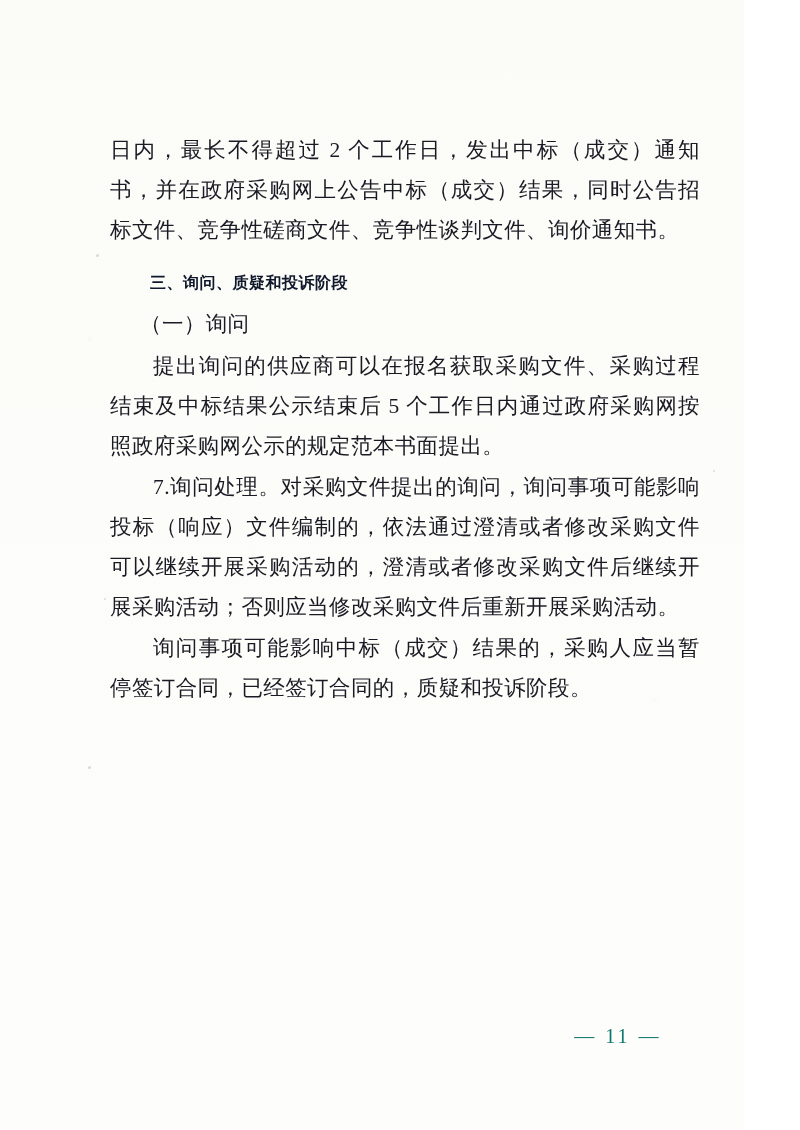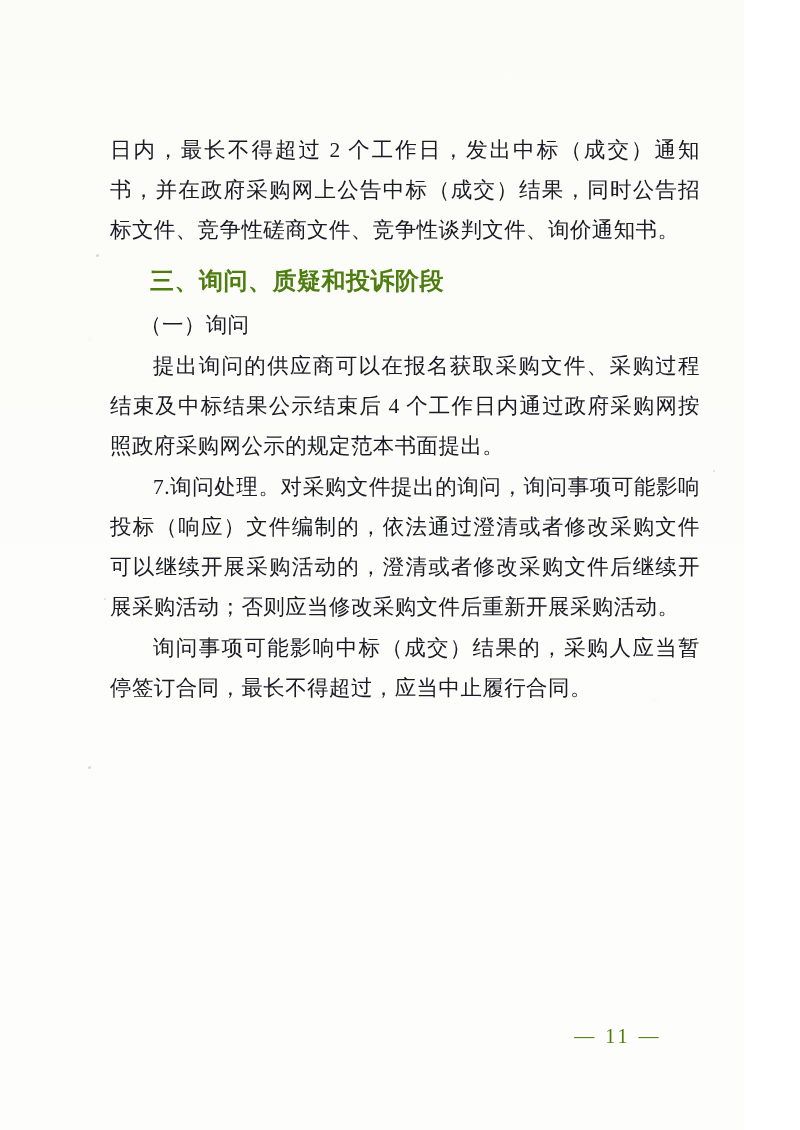--- a/index.html
+++ b/index.html
@@ -45,42 +45,43 @@
     text-justify: inter-ideograph;
     margin: 0 0 1px 0;
     letter-spacing: 0.4px;
     font-family: "Liberation Serif", "DejaVu Serif", serif;
   }
   .para.indent {
     text-indent: 43px;
   }
   .para.indent-small {
     text-indent: 30px;
+    font-family: Liberation Mono, monospace;
   }
   .heading {
-    font-size: 24px;
+    font-size: 16px;
     line-height: 40px;
-    color: #4d7c0f;
+    color: #0f172a;
     font-weight: bold;
-    font-family: Liberation Mono, monospace;
+    font-family: Liberation Sans, sans-serif;
     text-indent: 40px;
     margin: 6px 0 2px 0;
     letter-spacing: 0.5px;
   }
   .block-gap {
     height: 6px;
   }
   .footer {
     position: absolute;
     left: 0;
     right: 8px;
     bottom: 82px;
     text-align: center;
     font-size: 20px;
-    color: #4d7c0f;
+    color: #0f766e;
     font-family: "Liberation Serif", "DejaVu Serif", serif;
     letter-spacing: 3px;
   }
   .footer-inner {
     display: inline-block;
     padding-left: 500px;
   }
   .speck {
     position: absolute;
     background: rgba(60,60,60,0.18);
@@ -102,26 +103,26 @@
 
     <p class="para">日内，最长不得超过 2 个工作日，发出中标（成交）通知书，并在政府采购网上公告中标（成交）结果，同时公告招标文件、竞争性磋商文件、竞争性谈判文件、询价通知书。</p>
 
     <div class="block-gap"></div>
 
     <p class="heading">三、询问、质疑和投诉阶段</p>
 
     <p class="para indent-small">（一）询问</p>
 
 
-    <p class="para indent">提出询问的供应商可以在报名获取采购文件、采购过程结束及中标结果公示结束后 4 个工作日内通过政府采购网按照政府采购网公示的规定范本书面提出。</p>
+    <p class="para indent">提出询问的供应商可以在报名获取采购文件、采购过程结束及中标结果公示结束后 5 个工作日内通过政府采购网按照政府采购网公示的规定范本书面提出。</p>
 
 
     <p class="para indent">7.询问处理。对采购文件提出的询问，询问事项可能影响投标（响应）文件编制的，依法通过澄清或者修改采购文件可以继续开展采购活动的，澄清或者修改采购文件后继续开展采购活动；否则应当修改采购文件后重新开展采购活动。</p>
 
-    <p class="para indent">询问事项可能影响中标（成交）结果的，采购人应当暂停签订合同，最长不得超过，应当中止履行合同。</p>
+    <p class="para indent">询问事项可能影响中标（成交）结果的，采购人应当暂停签订合同，已经签订合同的，质疑和投诉阶段。</p>
 
   </div>
 
   <div class="footer">
     <span class="footer-inner">— 11 —</span>
   </div>
 
 </div>
 
 </body></html>

